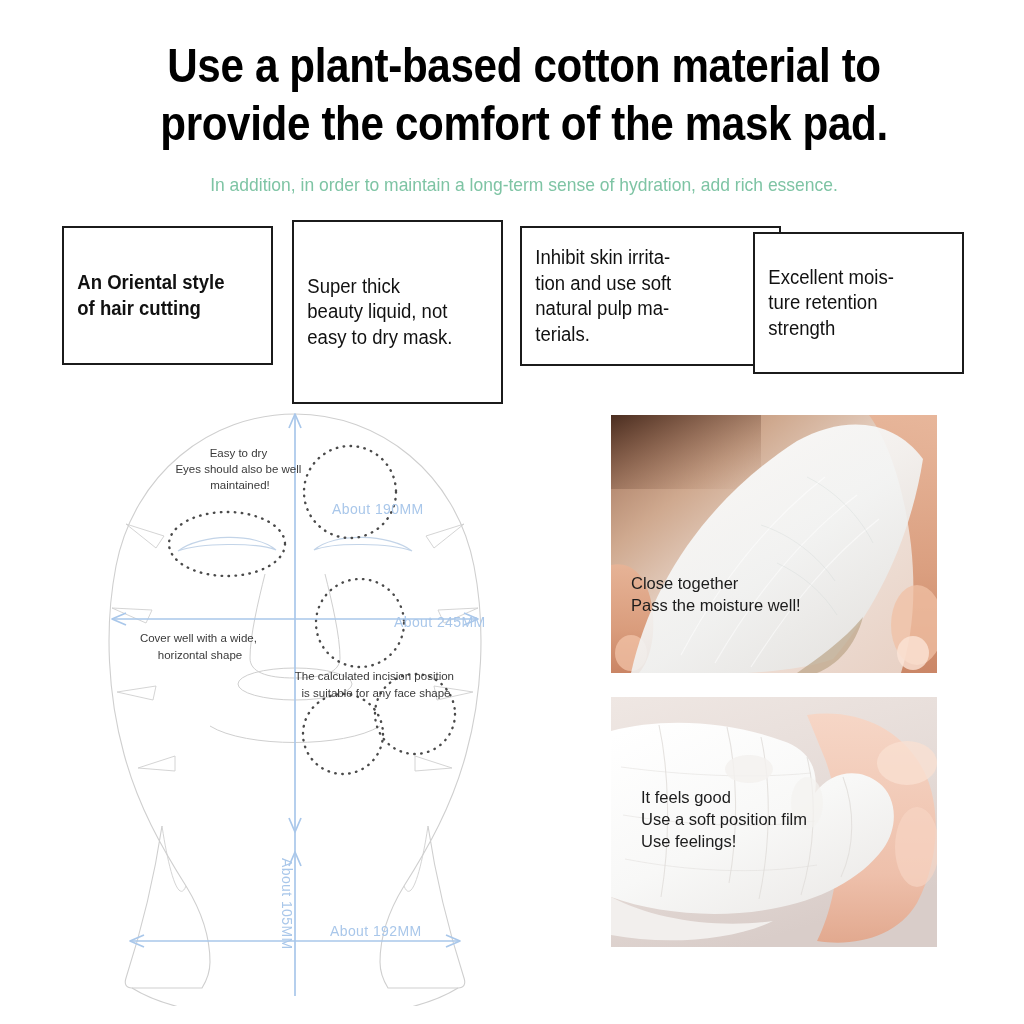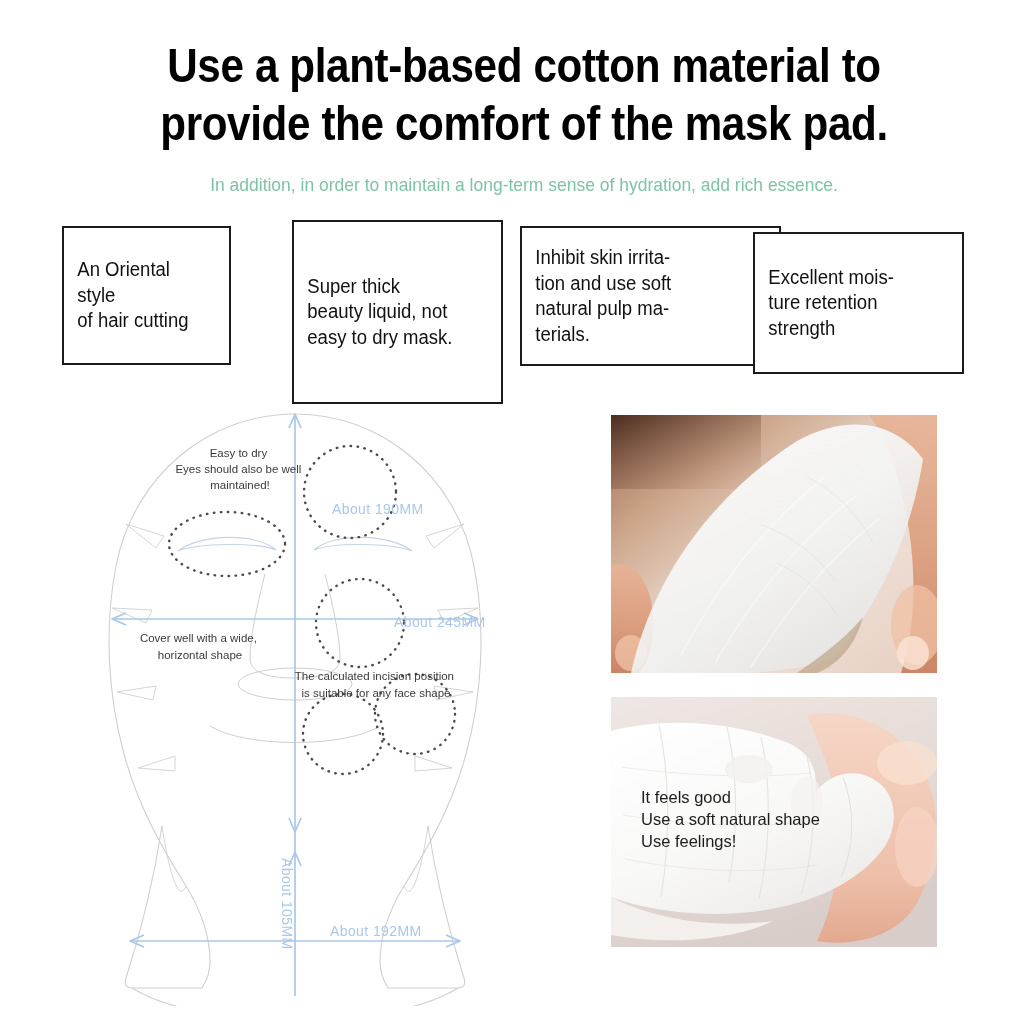--- a/index.html
+++ b/index.html
@@ -59,21 +59,21 @@
   .feature-text {
     font-family: "Liberation Sans Narrow", "Liberation Sans", sans-serif;
     font-size: 19.5px;
     line-height: 25.5px;
     color: #111;
     padding: 0 8px 0 14px;
     white-space: pre-line;
     transform: scaleX(0.95);
     transform-origin: left center;
   }
-  #box-0 { left: 62px;  top: 226px; width: 169px; height: 139px; }
+  #box-0 { left: 62px;  top: 226px; width: 211px; height: 139px; font-weight: bold; }
   #box-1 { left: 292px; top: 220px; width: 211px; height: 184px; }
   #box-2 { left: 520px; top: 226px; width: 261px; height: 140px; }
   #box-2 .feature-text { padding-top: 0; align-self: center; }
   #box-3 { left: 753px; top: 232px; width: 211px; height: 142px; }
 
   
   #mask-diagram {
     position: absolute;
     left: 60px;
     top: 396px;
@@ -296,20 +296,22 @@
       <path d="M140,252 C176,196 214,146 268,104"></path>
     </g>
     <g stroke="#cfd6d4" stroke-width="0.7" opacity="0.5" fill="none">
       <path d="M150,110 C180,120 206,140 224,166"></path>
       <path d="M166,148 C192,160 212,178 226,200"></path>
       <path d="M196,62 C224,76 248,100 262,128"></path>
     </g>
 
     <path d="M186,258 C206,244 232,226 252,202 C244,232 226,250 206,258 Z" fill="#b8a183" opacity="0.65"></path>
   </svg>
+  <div class="photo-caption">Close together
+Pass the moisture well!</div>
 </div>
 
 <div class="photo" id="photo-1">
   <svg class="photo-layer" width="326" height="250" viewBox="0 0 326 250" preserveAspectRatio="none">
     <defs>
       <linearGradient id="p2bg" x1="0" y1="0" x2="0.4" y2="1">
         <stop offset="0%" stop-color="#efe7e3"></stop>
         <stop offset="60%" stop-color="#e4dad6"></stop>
         <stop offset="100%" stop-color="#d9cdc9"></stop>
       </linearGradient>
@@ -345,15 +347,15 @@
     </g>
     <g stroke="#dedbd8" stroke-width="0.7" fill="none" opacity="0.7">
       <path d="M10,70 C70,78 140,82 200,76"></path>
       <path d="M12,118 C74,128 142,132 204,124"></path>
       <path d="M14,162 C76,174 144,178 206,168"></path>
     </g>
     <ellipse cx="138" cy="72" rx="24" ry="14" fill="#f3f1ef" opacity="0.85"></ellipse>
     <ellipse cx="196" cy="106" rx="16" ry="26" fill="#f4f2f0" opacity="0.7"></ellipse>
   </svg>
   <div class="photo-caption">It feels good
-Use a soft natural shape
+Use a soft position film
 Use feelings!</div>
 </div>
 
 </body></html>

